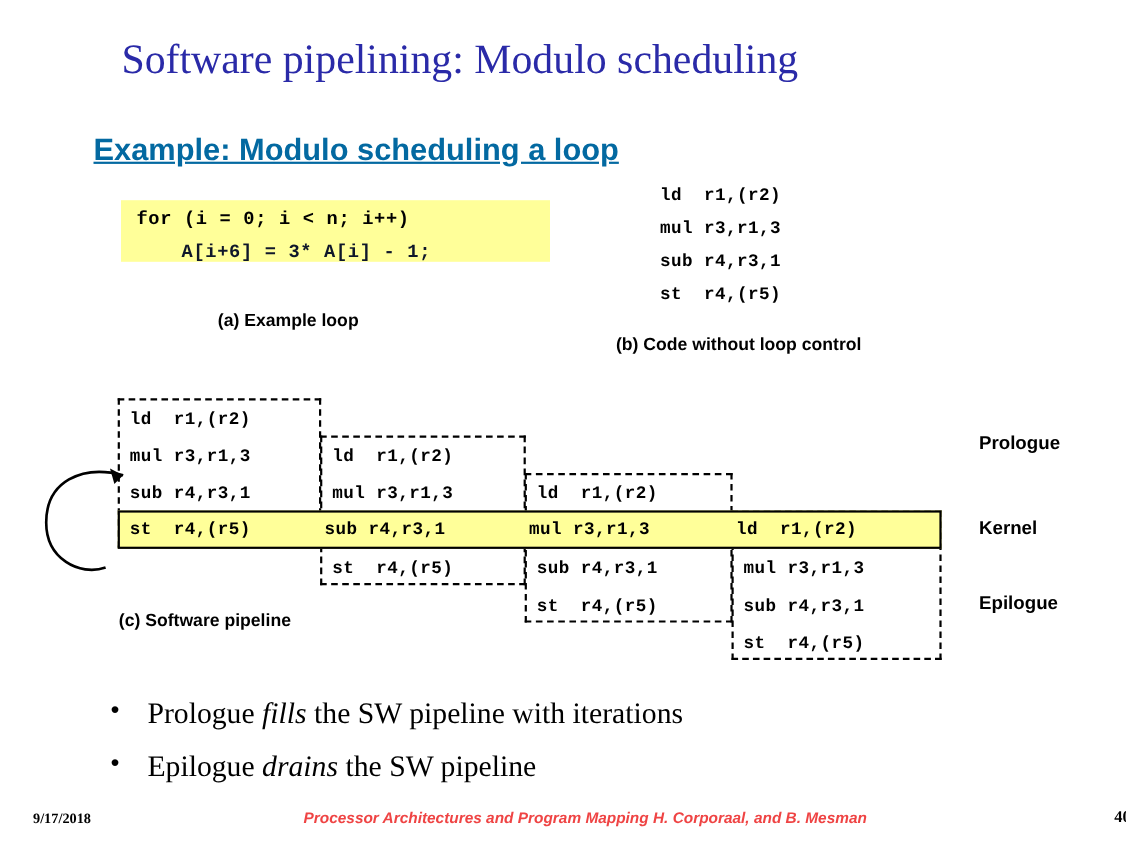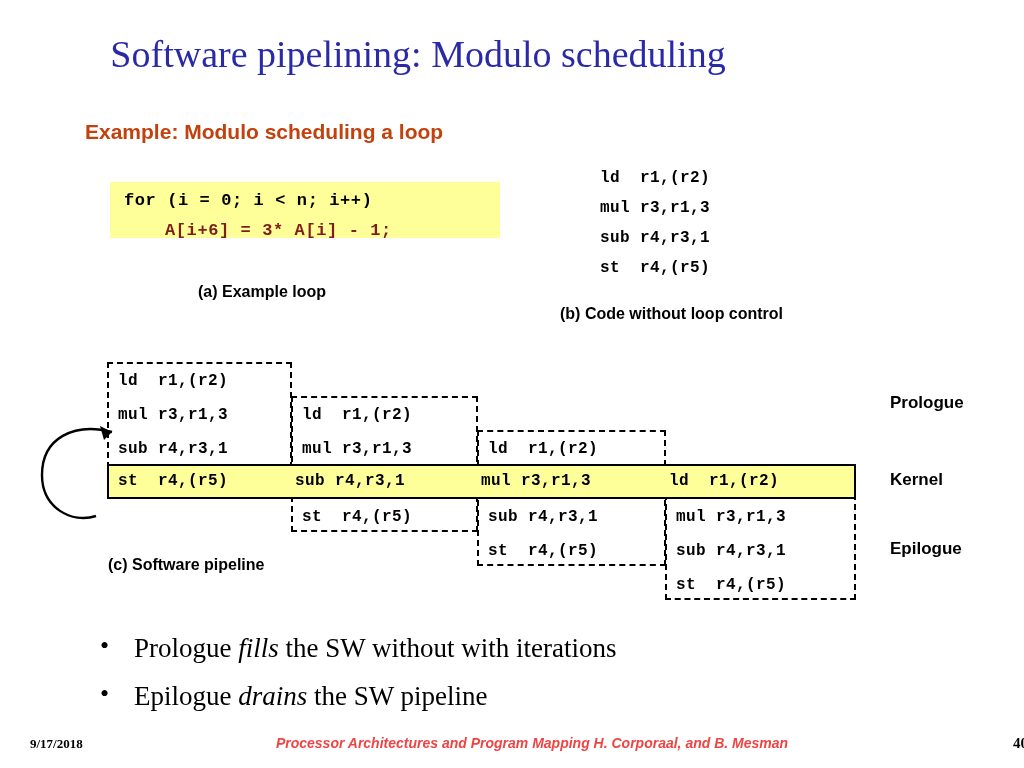--- a/index.html
+++ b/index.html
@@ -29,23 +29,24 @@
     font-family: "Liberation Serif", serif;
     font-size: 38px;
     font-weight: normal;
     letter-spacing: 0px;
   }
   .subtitle {
     position: absolute;
     top: 120px;
     left: 85px;
     font-family: "Liberation Sans", sans-serif;
-    font-size: 21px;
-    font-weight: bold;
-    color: #c2410c;
+    font-size: 28px;
+    font-weight: bold;
+    color: #0369a1;
+    text-decoration: underline;
   }
   .code-box {
     position: absolute;
     left: 110px;
     top: 182px;
     width: 390px;
     height: 56px;
     background: #ffff99;
   }
   .code-box .line1 {
@@ -58,21 +59,21 @@
     color: #000;
     letter-spacing: 0.6px;
   }
   .code-box .line2 {
     position: absolute;
     left: 55px;
     top: 39px;
     font-family: "Liberation Mono", monospace;
     font-size: 17px;
     font-weight: bold;
-    color: #7f1d1d;
+    color: #0f172a;
     letter-spacing: 0.6px;
   }
   .caption {
     position: absolute;
     font-family: "Liberation Sans", sans-serif;
     font-size: 16px;
     font-weight: bold;
     color: #000;
   }
   .cap-a { left: 198px; top: 283px; }
@@ -286,21 +287,21 @@
   <div class="label-right lbl-kernel">Kernel</div>
   <div class="label-right lbl-epilogue">Epilogue</div>
 
   <svg class="arrow-svg" viewBox="0 0 90 110">
     <path d="M78 12 C 40 2, 8 18, 8 55 C 8 88, 38 104, 62 96" fill="none" stroke="#000" stroke-width="2.4"></path>
     <polygon points="78,12 66,6 70,20" fill="#000"></polygon>
   </svg>
 
   <div class="bullets">
     <div class="bullet">
-      <span>Prologue </span><em>fills</em><span> the SW without with iterations</span>
+      <span>Prologue </span><em>fills</em><span> the SW pipeline with iterations</span>
     </div>
     <div class="bullet">
       <span>Epilogue </span><em>drains</em><span> the SW pipeline</span>
     </div>
   </div>
 
   <div class="footer-line">
     <div class="foot-date">9/17/2018</div>
     <div class="foot-center">Processor Architectures and Program Mapping    H. Corporaal, and B. Mesman</div>
     <div class="foot-num">40</div>

